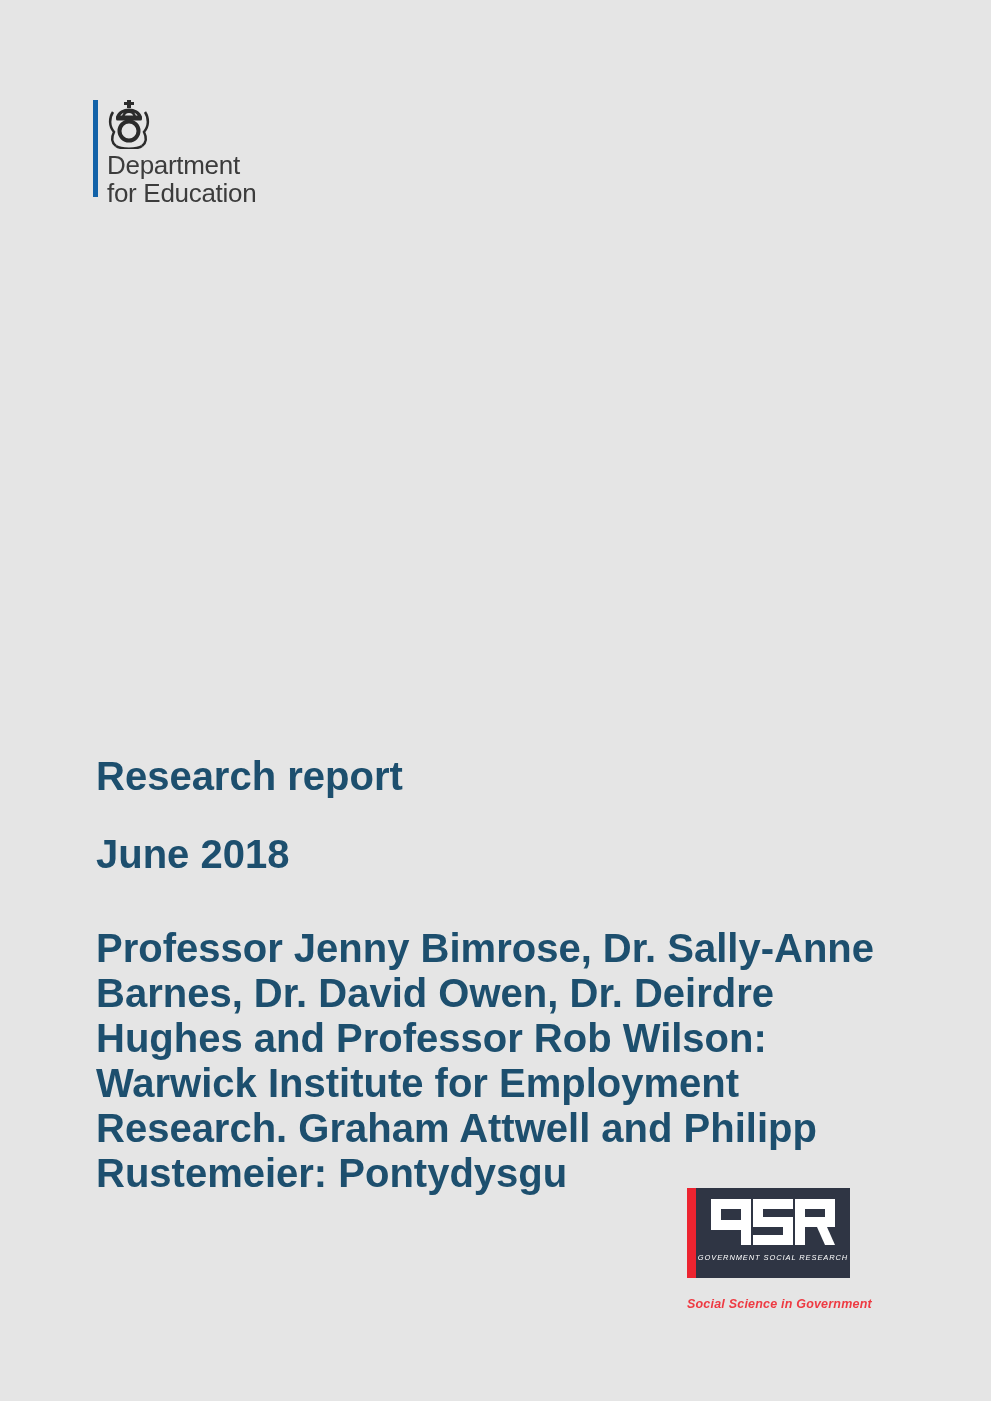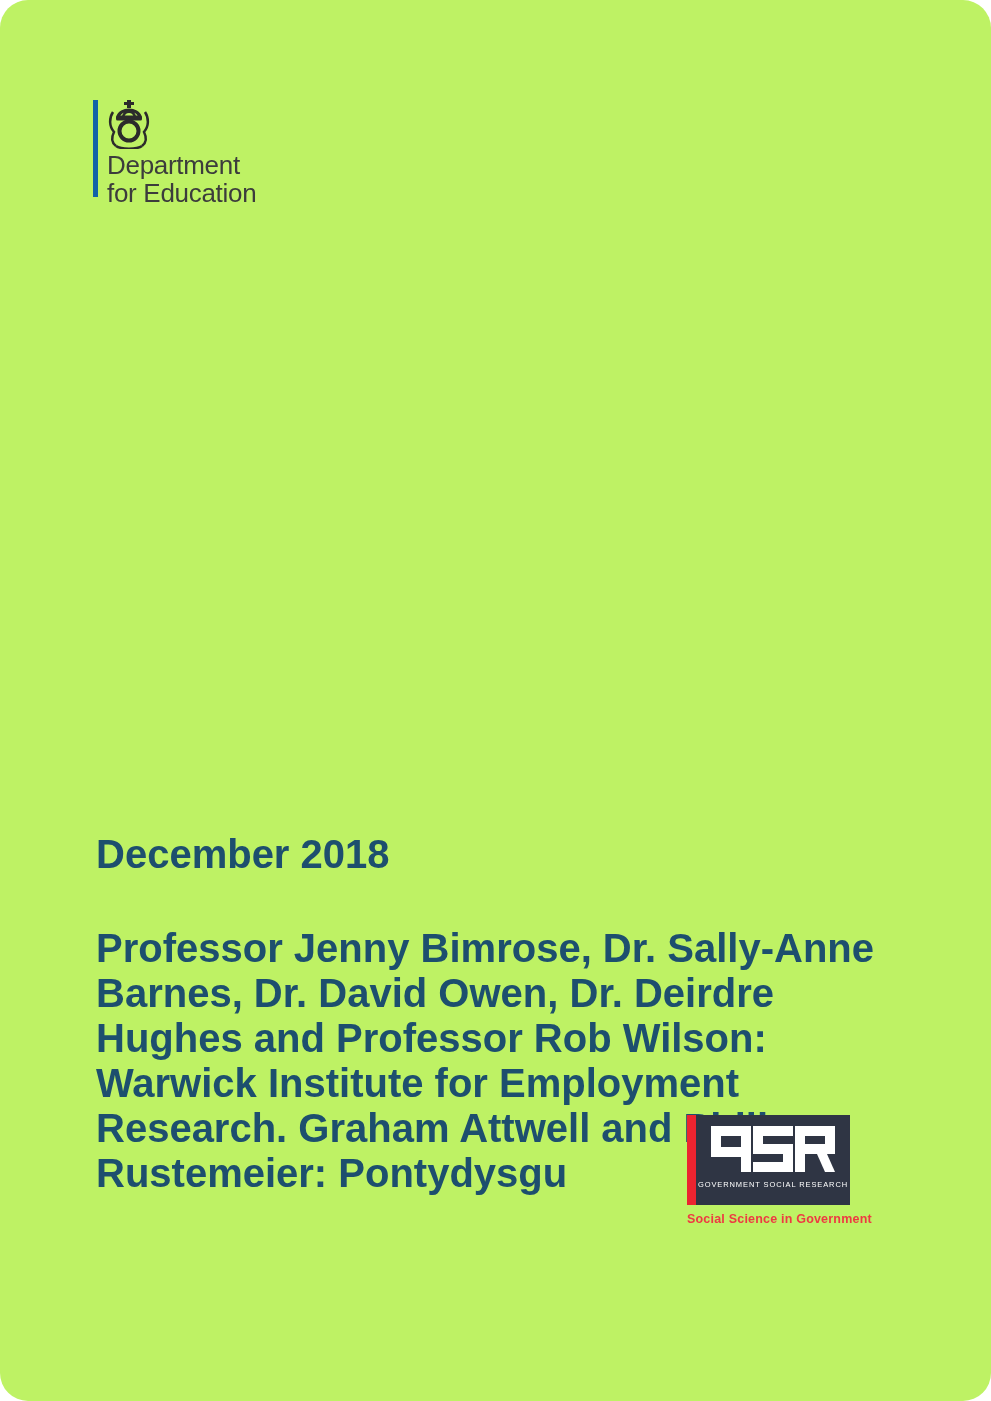--- a/index.html
+++ b/index.html
@@ -1,23 +1,22 @@
 <!DOCTYPE html>
 <html><head>
 <meta charset="utf-8">
 <style>
   html, body { margin: 0; padding: 0; background: #ffffff; }
   .page {
     position: relative;
     width: 991px;
     height: 1401px;
-    background: #bef264;
+    background: #e5e5e5;
     font-family: "Liberation Sans", sans-serif;
     overflow: hidden;
-    border-radius: 28px;
   }
   .prelines { white-space: pre-line; }
 
   
   .dfe-logo {
     position: absolute;
     left: 93px;
     top: 100px;
     display: flex;
     align-items: stretch;
@@ -88,22 +87,23 @@
     color: #1d4f6e;
     font-size: 40px;
     line-height: 45px;
     font-weight: 700;
   }
 
   
   .gsr-logo {
     position: absolute;
     left: 687px;
-    top: 1115px;
+    top: 1188px;
     width: 163px;
+    font-style: italic;
   }
   .gsr-box {
     display: flex;
     width: 163px;
     height: 90px;
   }
   .gsr-redbar {
     width: 9px;
     height: 90px;
     background: #ec2430;
@@ -122,21 +122,21 @@
   .gsr-letters { display: block; }
   .gsr-org {
     margin-top: 8px;
     color: #ffffff;
     font-size: 7.5px;
     letter-spacing: 0.9px;
     font-weight: 400;
     white-space: nowrap;
   }
   .gsr-tagline {
-    margin-top: 7px;
+    margin-top: 19px;
     color: #ee3a42;
     font-size: 12.5px;
     font-weight: 700;
     text-align: center;
     letter-spacing: 0.2px;
     white-space: nowrap;
   }
 </style>
 </head>
 <body>
@@ -159,22 +159,23 @@
           <path d="M9 46 C14 49.5 30 49.5 35 46" fill="none" stroke-width="2.5"></path>
         </g>
       </svg>
       <div class="dfe-text prelines">Department
 for Education</div>
     </div>
   </div>
 
 
 
-
-  <p class="cover-date">December 2018</p>
+  <p class="cover-reporttype">Research report</p>
+
+  <p class="cover-date">June 2018</p>
 
   <p class="cover-authors prelines">Professor Jenny Bimrose, Dr. Sally-Anne
 Barnes, Dr. David Owen, Dr. Deirdre
 Hughes and Professor Rob Wilson:
 Warwick Institute for Employment
 Research. Graham Attwell and Philipp
 Rustemeier: Pontydysgu</p>
 
   <div class="gsr-logo">
     <div class="gsr-box">

